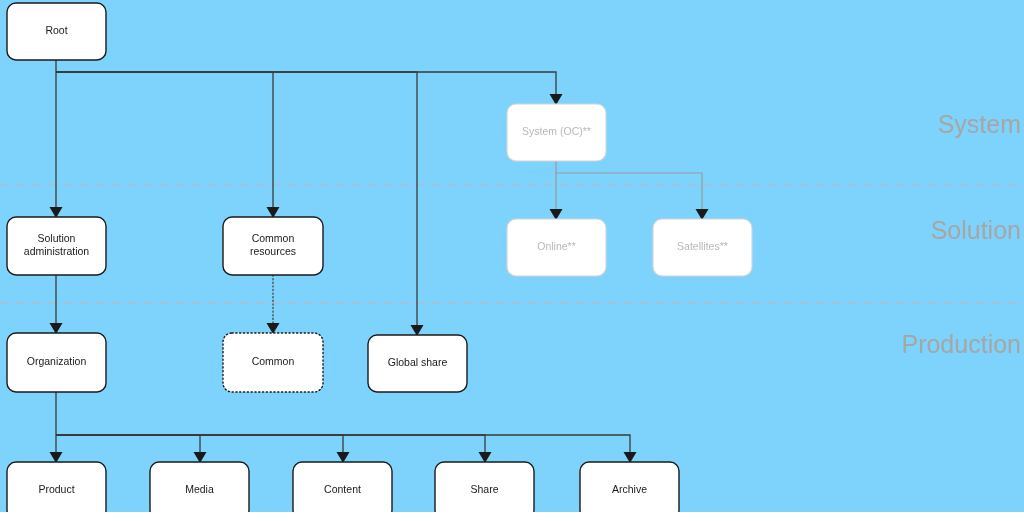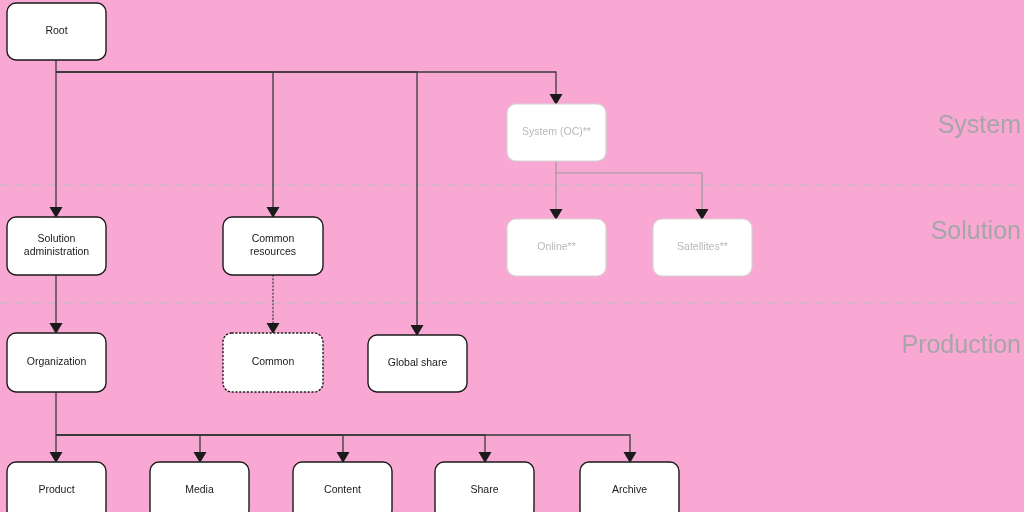--- a/index.html
+++ b/index.html
@@ -7,21 +7,21 @@
     padding: 0;
     background: #ffffff;
   }
   body {
     font-family: "Liberation Sans", sans-serif;
   }
   #canvas {
     position: relative;
     width: 1024px;
     height: 512px;
-    background: #f9a8d4;
+    background: #7dd3fc;
     overflow: hidden;
   }
   #diagram-svg {
     position: absolute;
     left: 0;
     top: 0;
     width: 1024px;
     height: 521px;
   }
   .node-label {

